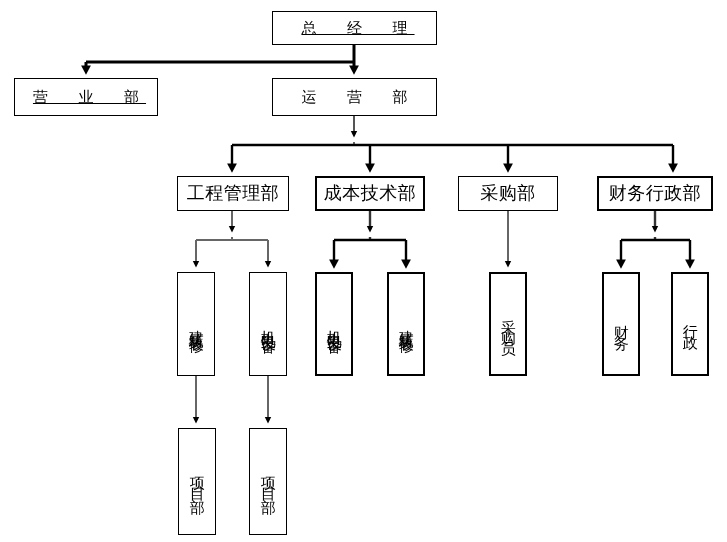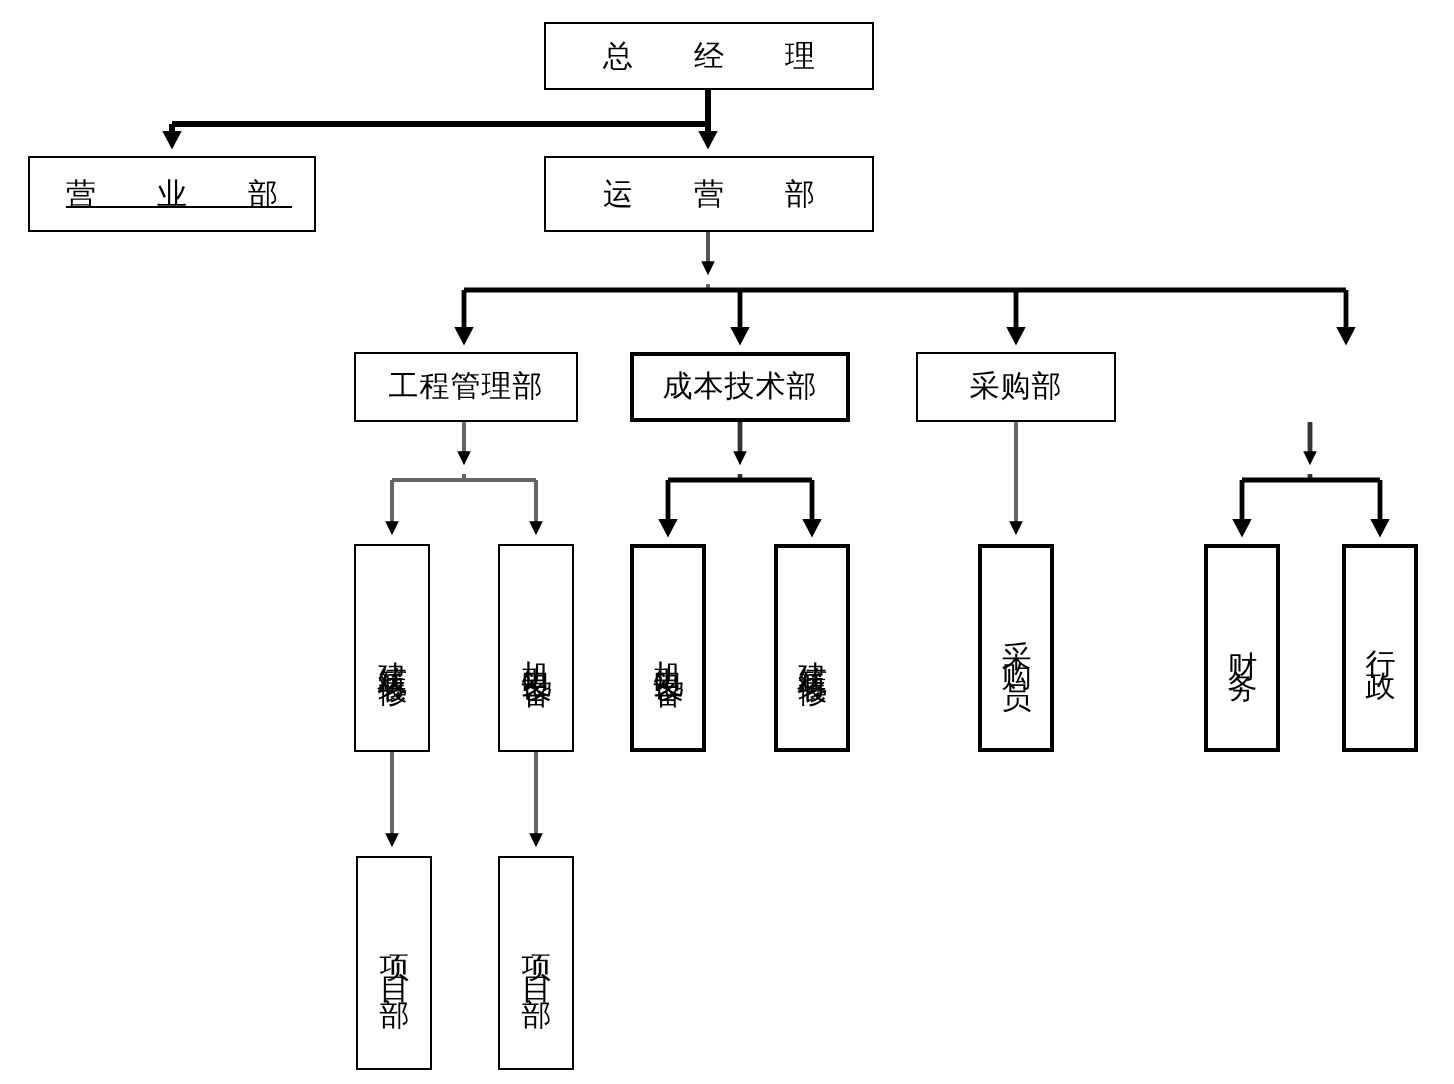--- a/index.html
+++ b/index.html
@@ -39,21 +39,21 @@
   .node.bold-border {
     border-width: 2px;
   }
   .node .label {
     display: block;
     line-height: 1.25;
     white-space: pre;
   }
   
   .node.h-node .label {
-    font-size: 15px;
+    font-size: 18px;
     letter-spacing: 0.5px;
   }
   .node.h-node.wide .label {
     font-size: 15px;
     letter-spacing: 7px;
     text-indent: 7px;
   }
   
   .node.v-node {
     writing-mode: vertical-rl;
@@ -127,21 +127,21 @@
       <path d="M621,240 L621,264" stroke="#000000" stroke-width="2.4" fill="none" marker-end="url(#arrowThick)"></path>
       <path d="M690,240 L690,264" stroke="#000000" stroke-width="2.4" fill="none" marker-end="url(#arrowThick)"></path>
     </g>
 
     <g>
       <path d="M196,376 L196,420" stroke="#666666" stroke-width="2" fill="none" marker-end="url(#arrowThin)"></path>
       <path d="M268,376 L268,420" stroke="#666666" stroke-width="2" fill="none" marker-end="url(#arrowThin)"></path>
     </g>
   </svg>
 
-  <div class="node h-node wide" style="left:272px; top:11px; width:165px; height:34px;">
+  <div class="node h-node wide" style="left:272px; top:11px; width:165px; height:34px;text-decoration:underline;">
     <span class="label">总  经  理</span>
   </div>
 
   <div class="node h-node wide" style="left:14px; top:78px; width:144px; height:38px;text-decoration:underline;">
     <span class="label">营  业  部</span>
   </div>
 
   <div class="node h-node wide" style="left:272px; top:78px; width:165px; height:38px;">
     <span class="label">运  营  部</span>
   </div>
@@ -151,20 +151,23 @@
   </div>
 
   <div class="node h-node bold-border" style="left:315px; top:176px; width:110px; height:35px;">
     <span class="label">成本技术部</span>
   </div>
 
   <div class="node h-node" style="left:458px; top:176px; width:100px; height:35px;align-items:center;">
     <span class="label">采购部</span>
   </div>
 
+  <div class="node h-node bold-border" style="left:597px; top:176px; width:116px; height:35px;">
+    <span class="label">财务行政部</span>
+  </div>
 
   <div class="node v-node" style="left:177px; top:272px; width:38px; height:104px;">
     <span class="label">建筑装修</span>
   </div>
 
   <div class="node v-node" style="left:249px; top:272px; width:38px; height:104px;">
     <span class="label">机电设备</span>
   </div>
 
   <div class="node v-node bold-border" style="left:315px; top:272px; width:38px; height:104px;">

